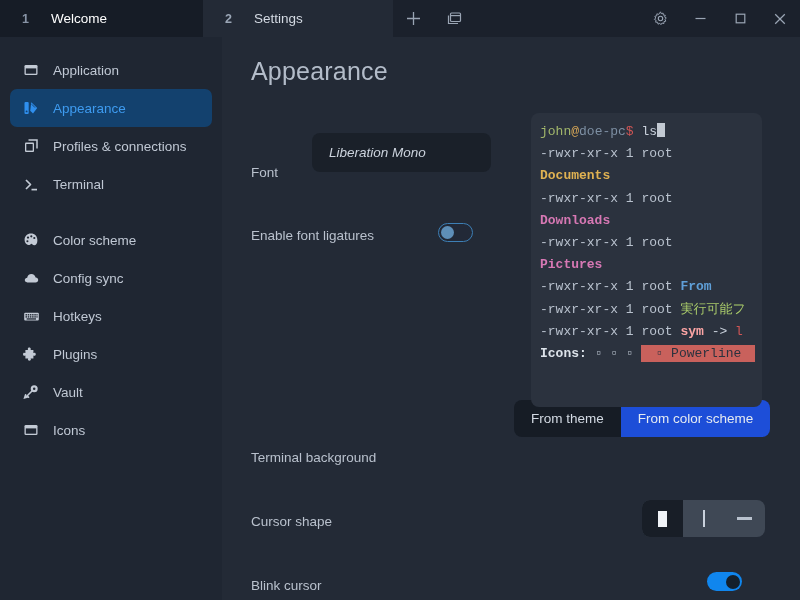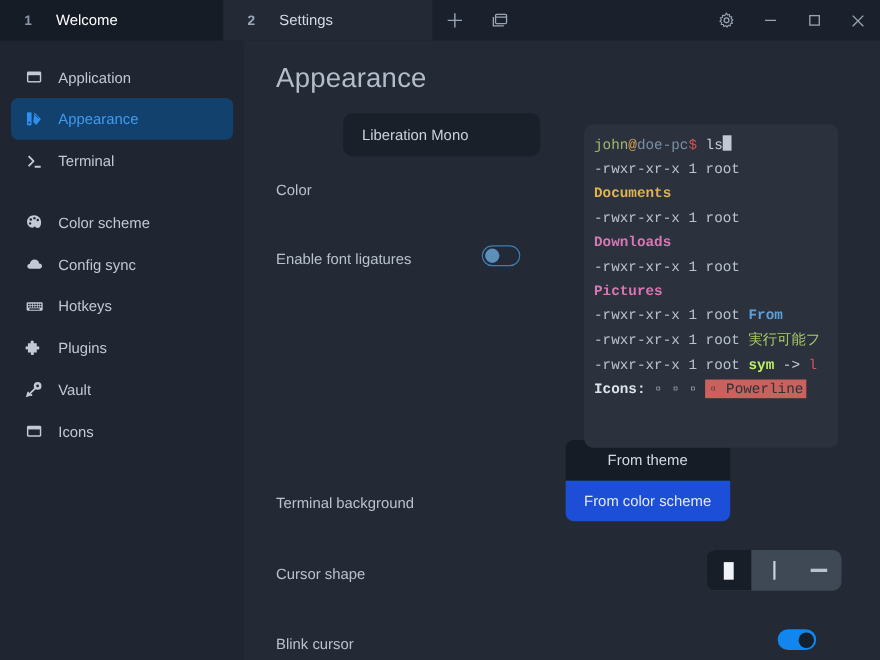--- a/index.html
+++ b/index.html
@@ -74,26 +74,27 @@
     position: absolute; left: 29px; top: 20px;
     font-size: 25px; font-weight: 300; color: #b3bcc9;
     letter-spacing: 0.2px;
   }
   .row-label {
     position: absolute; left: 29px;
     font-size: 13.5px; color: #b9c1cd;
   }
 
   .font-input {
-    position: absolute; left: 90px; top: 66px;
+    position: absolute; left: 90px; top: 96px;
     width: 179px; height: 39px;
     background: #1a2029; border: none; border-radius: 8px;
     color: #ccd3dd; font-size: 13.5px;
     font-family: "Liberation Sans", sans-serif;
     padding: 0 17px;
+    font-style: italic;
   }
 
   
   .toggle {
     position: absolute;
     width: 35px; height: 19px; border-radius: 10px;
   }
   .toggle.off {
     background: #222937; border: 1.5px solid #3d7fb5;
   }
@@ -105,21 +106,21 @@
   .toggle.on { background: #1086ee; }
   .toggle.on .knob {
     position: absolute; right: 2.5px; top: 2.5px;
     width: 14px; height: 14px; border-radius: 50%;
     background: #14202c;
   }
 
   
   .segmented {
     position: absolute; display: flex;
-    border-radius: 8px; overflow: hidden; flex-direction: column;
+    border-radius: 8px; overflow: hidden;
   }
   .seg {
     display: flex; align-items: center; justify-content: center;
     font-size: 13.5px; color: #d3dae3;
     height: 37px; padding: 0 17px;
   }
   .seg.on { background: #1d4ed8; color: #e4eaf1; }
   .seg.off { background: #161c25; }
 
   .cursor-seg {
@@ -156,24 +157,24 @@
   .c-cursor {
     display: inline-block; width: 8px; height: 14px;
     background: #c2c9d2; vertical-align: -2px;
   }
   .c-dir    { color: #e0b252; font-weight: bold; }
   .c-dir2   { color: #d778b4; font-weight: bold; }
   .c-blue   { color: #5f9fd8; font-weight: bold; }
   .c-green  { color: #a8c96a; }
   .c-red    { color: #cf5555; }
   .c-bold   { color: #dde3ea; font-weight: bold; }
-  .c-sym    { color: #bef264; font-weight: bold; }
+  .c-sym    { color: #fca5a5; font-weight: bold; }
   .pl-badge {
     background: #c9615c; color: #2b323e;
-    padding: 1px 3px;
+    padding: 1px 14px;
   }
   .sq { color: #b9c2ce; }
 </style>
 </head>
 <body>
 
 <div class="tabbar">
   <div class="tab inactive">
     <span class="tab-num">1</span>
     <span class="tab-label">Welcome</span>
@@ -242,20 +243,30 @@
       <svg width="16" height="16" viewBox="0 0 16 16">
         <rect x="1.5" y="2" width="4.2" height="12" rx="1" fill="currentColor"></rect>
         <circle cx="3.6" cy="11.4" r="0.95" fill="#13416e"></circle>
         <path d="M8.3 2.2 L14.2 8.1 L10 13.6 L7.2 10.8 Z" fill="currentColor"></path>
         <path d="M8.8 4.3 L12 7.6" stroke="#13416e" stroke-width="0.9"></path>
       </svg>
     </span>
     <span class="si-label">Appearance</span>
   </div>
 
+  <div class="side-item">
+    <span class="si-ico">
+      <svg width="16" height="16" viewBox="0 0 16 16">
+        <path d="M5.5 2 H14 V10.5" stroke="currentColor" stroke-width="1.5" fill="none"></path>
+        <rect x="2" y="4.6" width="9" height="9.4" rx="1" fill="currentColor"></rect>
+        <rect x="3.3" y="6" width="6.4" height="6.6" fill="#1f2632"></rect>
+      </svg>
+    </span>
+    <span class="si-label">Profiles &amp; connections</span>
+  </div>
 
   <div class="side-item">
     <span class="si-ico">
       <svg width="17" height="17" viewBox="0 0 17 17">
         <path d="M3 4 L7.5 8.5 L3 13" stroke="currentColor" stroke-width="1.7" fill="none" stroke-linejoin="round"></path>
         <path d="M8.5 13.6 H14" stroke="currentColor" stroke-width="1.7"></path>
       </svg>
     </span>
     <span class="si-label">Terminal</span>
   </div>
@@ -346,21 +357,21 @@
     </span>
     <span class="si-label">Icons</span>
   </div>
 
 </div>
 
 <div class="content">
 
   <div class="page-title">Appearance</div>
 
-  <div class="row-label" style="top:128px">Color</div>
+  <div class="row-label" style="top:128px">Font</div>
   <input class="font-input" type="text" value="Liberation Mono" style="">
 
   <div class="row-label" style="top:191px">Enable font ligatures</div>
   <div class="toggle off" style="left:216px; top:186px">
     <div class="knob"></div>
   </div>
 
   <div class="row-label" style="top:413px">Terminal background</div>
   <div class="segmented" style="left:292px; top:363px">
     <div class="seg off">From theme</div>

